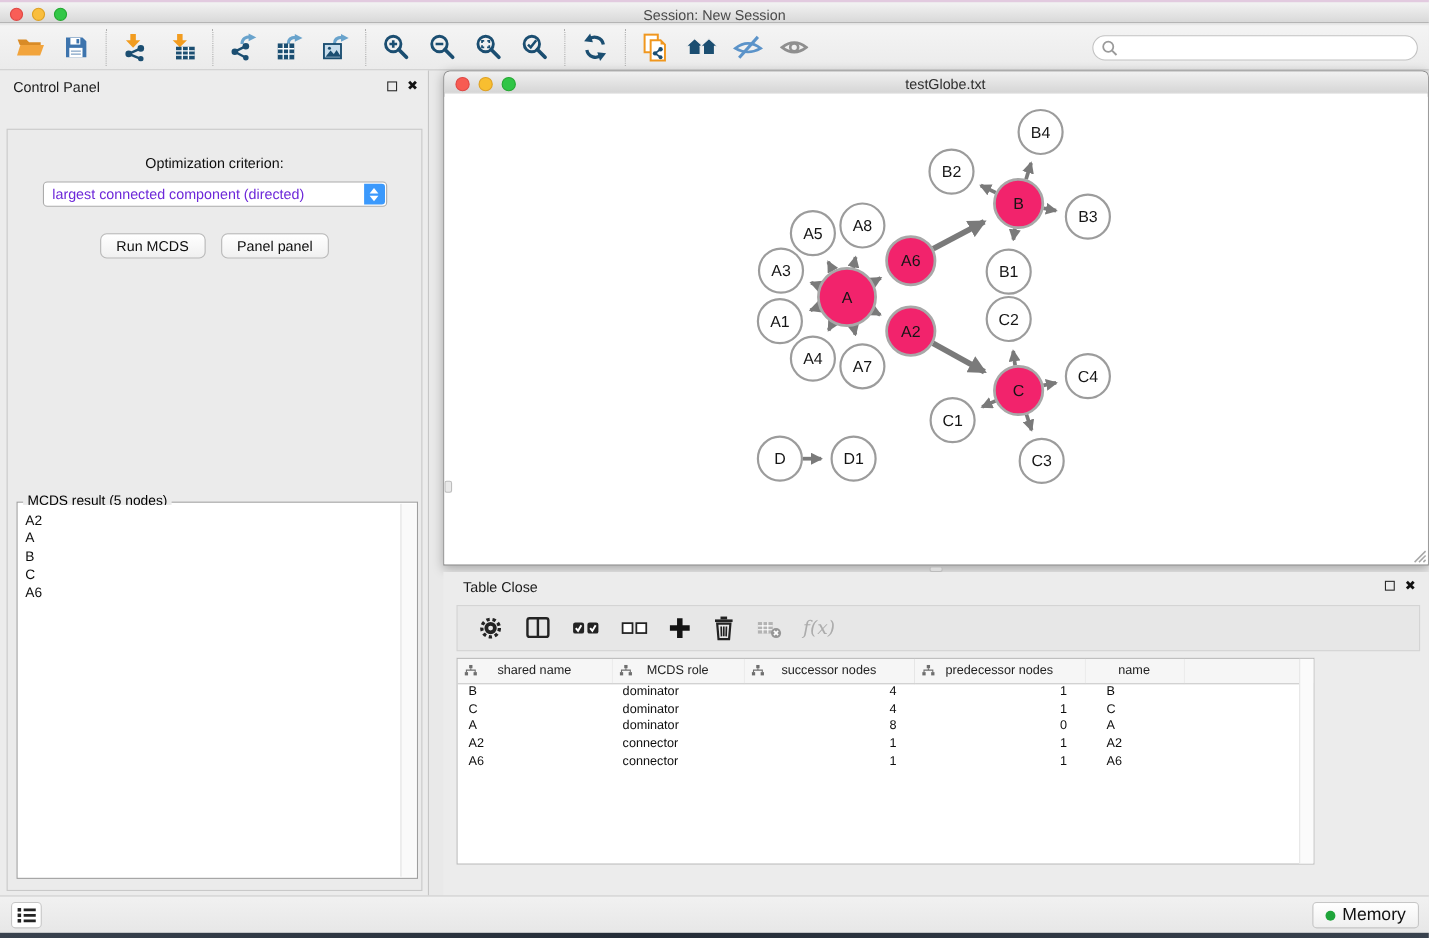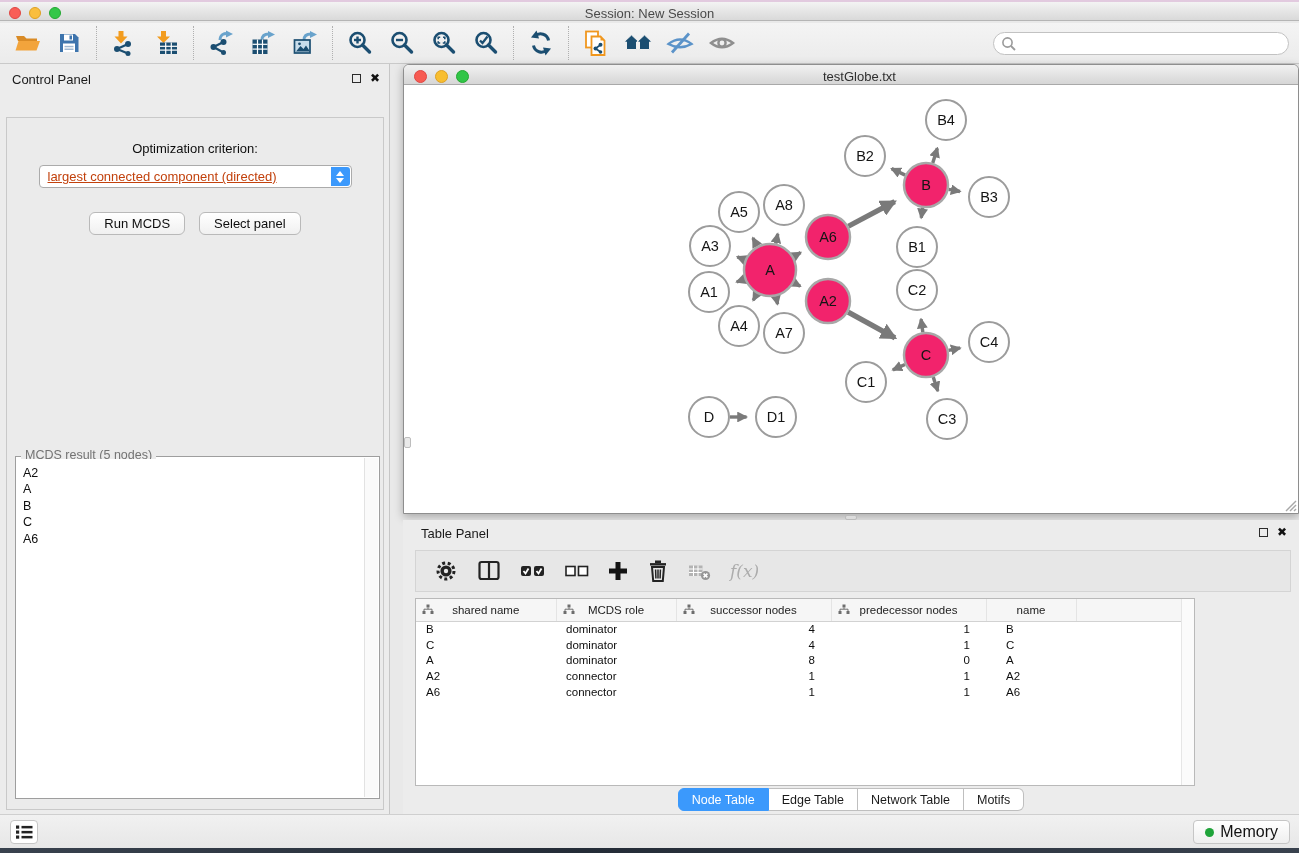--- a/index.html
+++ b/index.html
@@ -34,30 +34,30 @@
   .close-x { font-size:12px; font-weight:bold; color:#111; line-height:1; }
   .cp-tabs { position:absolute; left:0; right:0; top:32px; display:flex; justify-content:center; }
   .seg-tab { height:21px; padding:0 13px; background:#fff; border:1px solid #BFBFBF; border-left:none;
     font-size:13px; color:#1A1A1A; display:flex; align-items:center; cursor:default; }
   .seg-tab.first { border-left:1px solid #BFBFBF; border-radius:4px 0 0 4px; }
   .seg-tab.last { border-radius:0 4px 4px 0; }
   .seg-tab.active { background:#3B99FC; border-color:#3B99FC; color:#fff; }
   .cp-content { position:absolute; left:6px; right:5px; top:53px; bottom:4px; border:1px solid #C9C9C9; background:#EBEBEB; }
   .opt-label { margin-top:23px; text-align:center; font-size:13px; color:#0E0E0E; }
   .select-box { position:relative; margin:9px auto 0; width:313px; height:23px; background:#fff;
-    border:1px solid #ABABAB; border-radius:4px; font-size:13px; display:flex; align-items:center; padding-left:8px; color:#c2410c;text-decoration:underline; }
+    border:1px solid #ABABAB; border-radius:4px; font-size:13px; display:flex; align-items:center; padding-left:8px; color:#6d28d9; }
   .select-stepper { position:absolute; right:1px; top:1px; bottom:1px; width:19px; background:#3B99FC;
     border-radius:0 3px 3px 0; display:flex; flex-direction:column; align-items:center; justify-content:center; gap:2px; }
   .tri-up { width:0; height:0; border-left:4px solid transparent; border-right:4px solid transparent; border-bottom:5px solid #fff; }
   .tri-down { width:0; height:0; border-left:4px solid transparent; border-right:4px solid transparent; border-top:5px solid #fff; }
   .cp-buttons { display:flex; justify-content:center; gap:14px; margin-top:24px; }
   .mac-btn { height:23px; padding:0 14px; background:linear-gradient(#FFFFFF,#F0F0F0); border:1px solid #B9B9B9;
     border-radius:6px; font-size:13px; color:#0E0E0E; display:flex; align-items:center; }
   .result-fieldset { position:absolute; left:8px; right:3px; top:338px; bottom:10px; border:1px solid #9E9E9E; background:#fff; }
-  .result-legend { position:absolute; top:-9px; left:5px; background:#EBEBEB; padding:0 4px; font-size:12.5px; color:#737373; }
+  .result-legend { position:absolute; top:-9px; left:5px; background:#EBEBEB; padding:0 4px; font-size:12.5px; color:#000000; }
   .result-list { position:absolute; left:1px; top:2px; right:16px; bottom:1px; background:#fff;
     font-size:12.5px; line-height:16.4px; padding:6px 0 0 6px; color:#0E0E0E; }
   .result-scroll { position:absolute; top:1px; bottom:1px; right:1px; width:14px; background:#FAFAFA; border-left:1px solid #E2E2E2; }
 
   
   .network-window { position:absolute; left:403px; top:64px; width:896px; height:450px;
     border:1px solid #8E8E8E; border-radius:6px 6px 0 0; box-shadow:0 3px 10px rgba(0,0,0,0.28); background:#fff; }
   .nw-titlebar { height:20px; background:linear-gradient(#F1F1F1,#D6D6D6); border-bottom:1px solid #A9A9A9;
     border-radius:5px 5px 0 0; position:relative;padding-left:17px; }
   .nw-lights { position:absolute; left:10px; top:5px; display:flex; gap:8px; }
@@ -276,21 +276,21 @@
     <div class="opt-label">Optimization criterion:</div>
     <div class="select-box">
       <span>largest connected component (directed)</span>
       <div class="select-stepper">
         <div class="tri-up"></div>
           <div class="tri-down"></div>
       </div>
     </div>
     <div class="cp-buttons">
       <div class="mac-btn">Run MCDS</div>
-      <div class="mac-btn">Select panel</div>
+      <div class="mac-btn">Panel panel</div>
     </div>
     <div class="result-fieldset">
       <div class="result-legend">MCDS result (5 nodes)</div>
       <div class="result-list" id="mcds-result-list">
           <div>A2</div>
           <div>A</div>
           <div>B</div>
           <div>C</div>
           <div>A6</div>
         </div>
@@ -386,21 +386,21 @@
       <line x1="4" y1="14" x2="14" y2="4" stroke="#A8A8A8" stroke-width="1.4"></line>
       <line x1="8" y1="14" x2="14" y2="8" stroke="#A8A8A8" stroke-width="1.4"></line>
       <line x1="12" y1="14" x2="14" y2="12" stroke="#A8A8A8" stroke-width="1.4"></line>
     </svg>
   </div>
 </div>
 
 <div class="h-divider-grip"></div>
 
 <div class="table-panel">
-  <div class="tp-title">Table Panel</div>
+  <div class="tp-title">Table Close</div>
   <div class="tp-ctrls">
     <div class="float-box"></div>
     <div class="close-x">✖</div>
   </div>
 
   <div class="tp-toolbar">
     <div class="tp-icon">
       <svg width="26" height="26" viewBox="0 0 26 26">
         <circle cx="13" cy="13" r="8" fill="none" stroke="#232323" stroke-width="3" stroke-dasharray="3 2.6"></circle>
         <circle cx="13" cy="13" r="5.6" fill="#232323"></circle>
@@ -538,26 +538,20 @@
             <td class="td-right">1</td>
             <td class="td-right">1</td>
             <td class="td-name">A6</td>
             <td></td>
           </tr>
         </tbody>
     </table>
     <div class="table-scroll"></div>
   </div>
 
-  <div class="tp-tabs">
-    <div class="seg-tab first active">Node Table</div>
-    <div class="seg-tab">Edge Table</div>
-    <div class="seg-tab">Network Table</div>
-    <div class="seg-tab last">Motifs</div>
-  </div>
 </div>
 
 <div class="status-bar">
   <div class="sb-left-btn">
     <svg width="22" height="22" viewBox="0 0 22 22">
       <rect x="3" y="4.5" width="3.2" height="3.2" fill="#232323"></rect>
         <rect x="8.5" y="4.9" width="11" height="2.5" fill="#232323"></rect>
       <rect x="3" y="9.5" width="3.2" height="3.2" fill="#232323"></rect>
         <rect x="8.5" y="9.9" width="11" height="2.5" fill="#232323"></rect>
       <rect x="3" y="14.5" width="3.2" height="3.2" fill="#232323"></rect>

